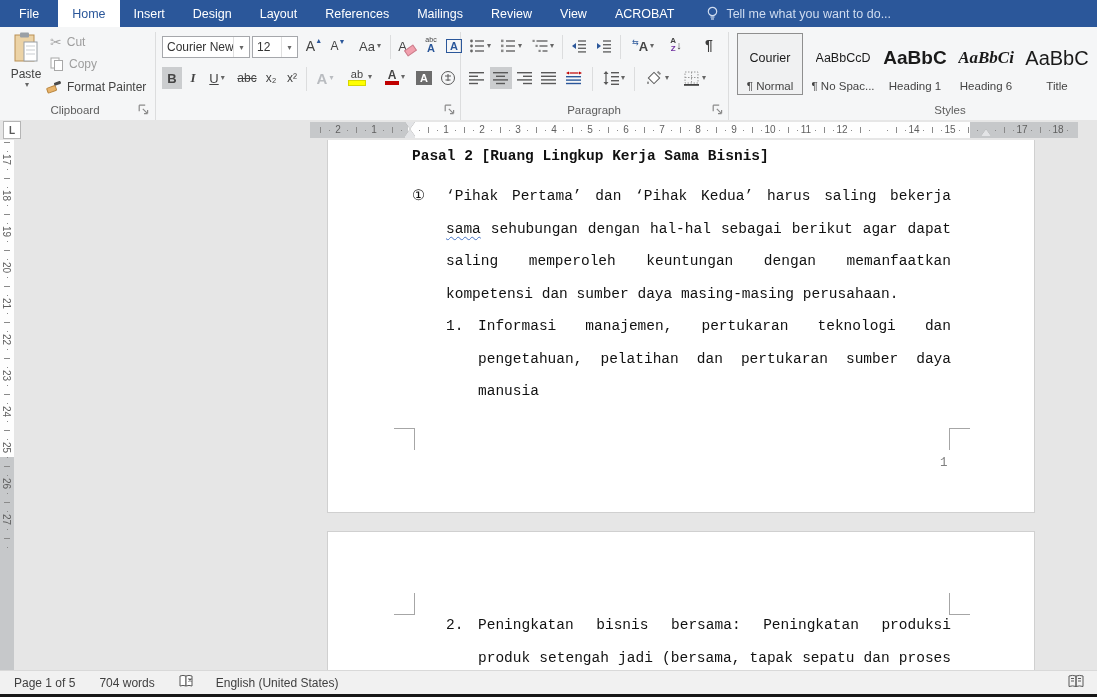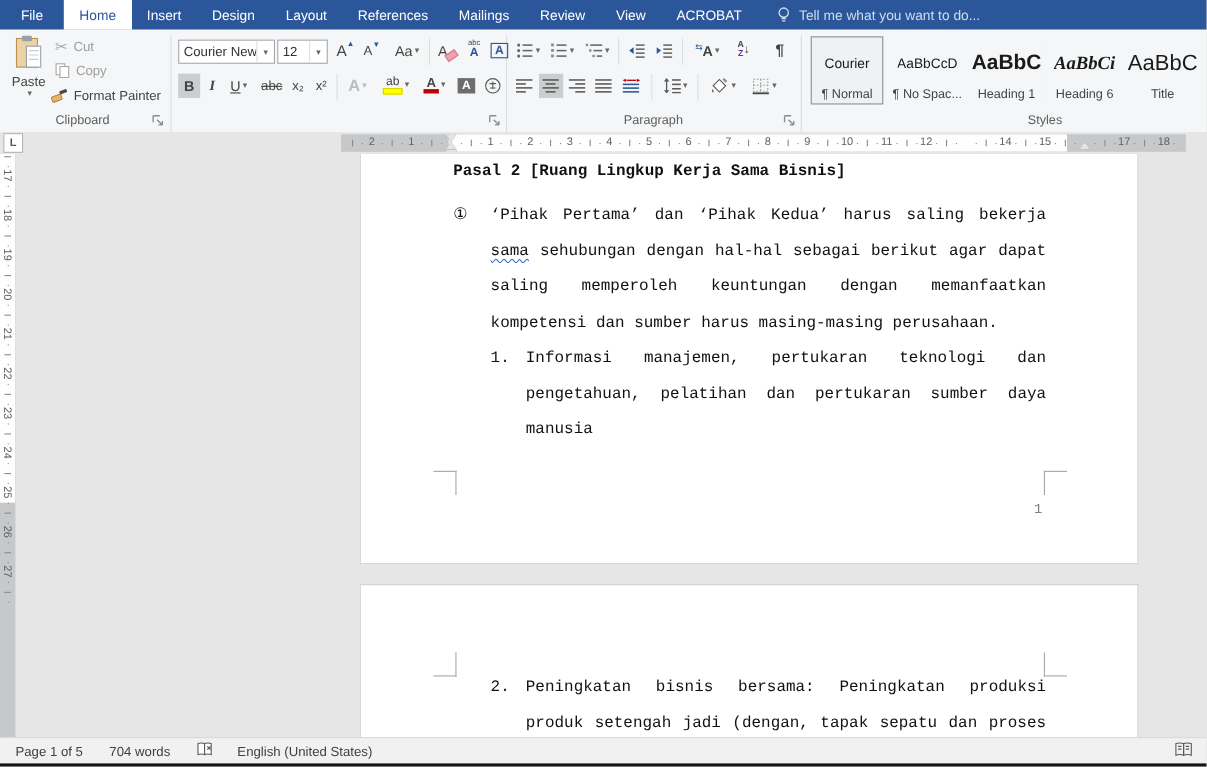--- a/index.html
+++ b/index.html
@@ -558,36 +558,36 @@
         <div class="vdot" style="top: 407px;"></div>
       </div>
   </div>
 
   <div class="page" id="page1">
     <div class="textcol" style="top:9px" id="p1lines">
         <div class="line hd">Pasal 2 [Ruang Lingkup Kerja Sama Bisnis]</div>
         <div class="line just" style="margin-left: 34px; width: 505px;"><span class="marker" style="left: -34px;">①</span>‘Pihak Pertama’ dan ‘Pihak Kedua’ harus saling bekerja</div>
         <div class="line just" style="margin-left: 34px; width: 505px;"><span class="wavy">sama</span> sehubungan dengan hal-hal sebagai berikut agar dapat</div>
         <div class="line just" style="margin-left: 34px; width: 505px;">saling memperoleh keuntungan dengan memanfaatkan</div>
-        <div class="line" style="margin-left: 34px; width: 505px;">kompetensi dan sumber harus masing-masing perusahaan.</div>
+        <div class="line" style="margin-left: 34px; width: 505px;">kompetensi dan sumber daya masing-masing perusahaan.</div>
         <div class="line just" style="margin-left: 66px; width: 473px;"><span class="marker" style="left: -32px;">1.</span>Informasi manajemen, pertukaran teknologi dan</div>
         <div class="line just" style="margin-left: 66px; width: 473px;">pengetahuan, pelatihan dan pertukaran sumber daya</div>
         <div class="line" style="margin-left: 66px; width: 473px;">manusia</div>
       </div>
     <div class="cropmark cm-tl" style="left:66px;top:290px"></div>
     <div class="cropmark cm-tr" style="left:621px;top:290px"></div>
     <div class="pagenum" style="left:612px;top:318px">1</div>
   </div>
 
   <div class="page" id="page2">
     <div class="cropmark cm-bl" style="left:66px;top:61px"></div>
     <div class="cropmark cm-br" style="left:621px;top:61px"></div>
     <div class="textcol" style="top:84px" id="p2lines">
         <div class="line just" style="margin-left: 66px; width: 473px;"><span class="marker" style="left: -32px;">2.</span>Peningkatan bisnis bersama: Peningkatan produksi</div>
-        <div class="line just" style="margin-left: 66px; width: 473px;">produk setengah jadi (dengan, tapak sepatu dan proses</div>
+        <div class="line just" style="margin-left: 66px; width: 473px;">produk setengah jadi (bersama, tapak sepatu dan proses</div>
       </div>
   </div>
 </div>
 
 <div id="statusbar">
   <span class="sitem">Page 1 of 5</span>
   <span class="sitem" style="margin-left:24px">704 words</span>
   <span class="sitem" style="margin-left:24px">
     <svg width="17" height="15" viewBox="0 0 17 15">
       <path d="M1,2 Q4,0.8 7,2 L7,12 Q4,10.8 1,12 Z" fill="#fff" stroke="#595959"></path>

